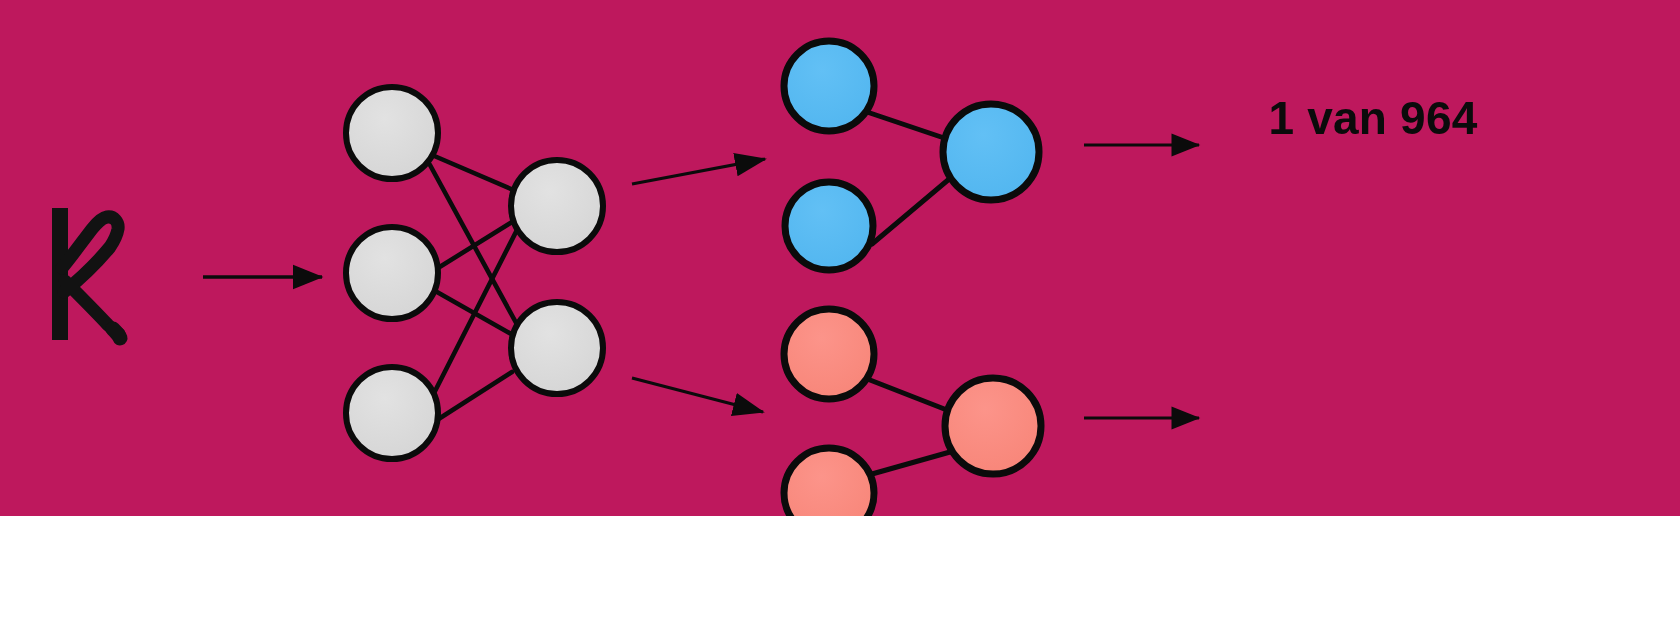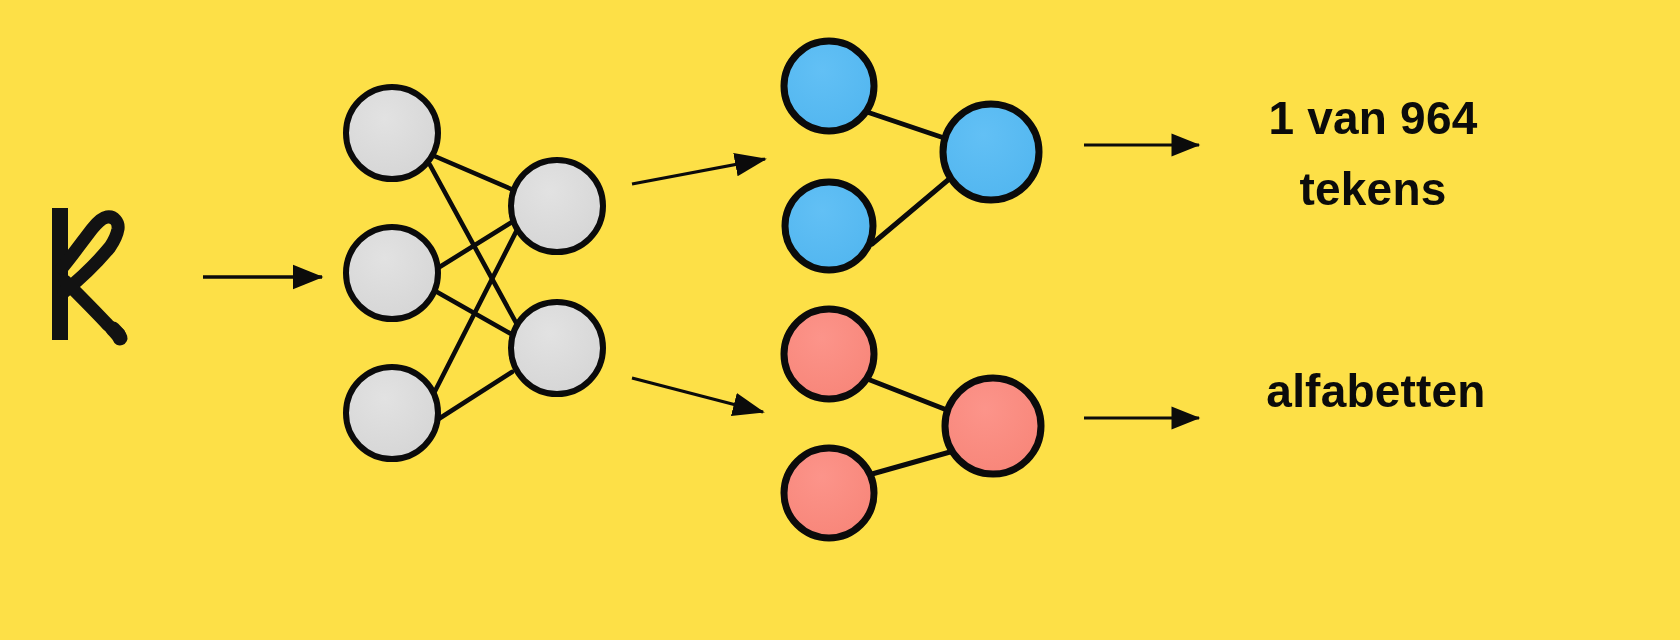--- a/index.html
+++ b/index.html
@@ -6,22 +6,22 @@
     margin: 0;
     padding: 0;
     background: #ffffff;
   }
   body {
     font-family: "Liberation Sans", sans-serif;
   }
   #stage {
     position: relative;
     width: 1680px;
-    height: 640px;
-    background: #fde047;
+    height: 516px;
+    background: #be185d;
     overflow: hidden;
   }
   #diagram {
     position: absolute;
     left: 0;
     top: 0;
     width: 1680px;
     height: 640px;
     display: block;
   }
@@ -141,20 +141,18 @@
     <g>
       <line x1="1084" y1="145" x2="1199" y2="145" stroke="#0b0b0b" stroke-width="3.2" marker-end="url(#ah-big)"></line>
     </g>
     <g>
       <line x1="1084" y1="418" x2="1199" y2="418" stroke="#0b0b0b" stroke-width="3.2" marker-end="url(#ah-big)"></line>
     </g>
   </svg>
 
   <div class="lbl" id="label-tekens">
     <span class="line">1 van 964</span>
-    <span class="line">tekens</span>
   </div>
 
   <div class="lbl" id="label-alfabetten">
-    <span class="line">alfabetten</span>
   </div>
 
 </div>
 
 </body></html>

